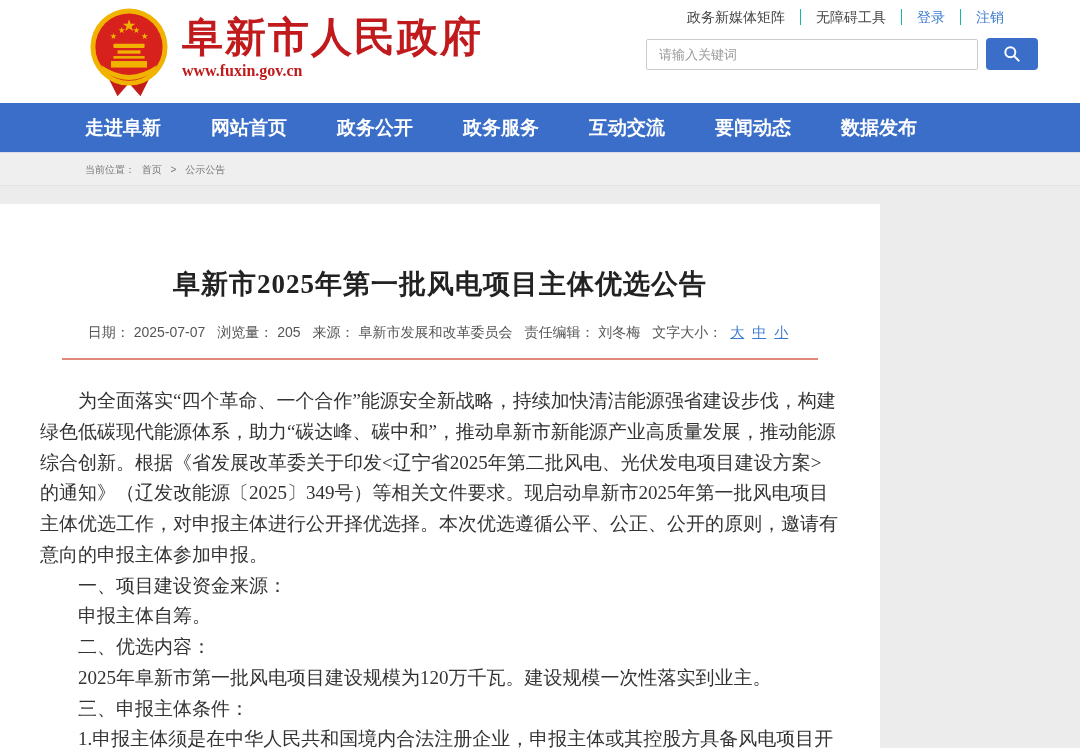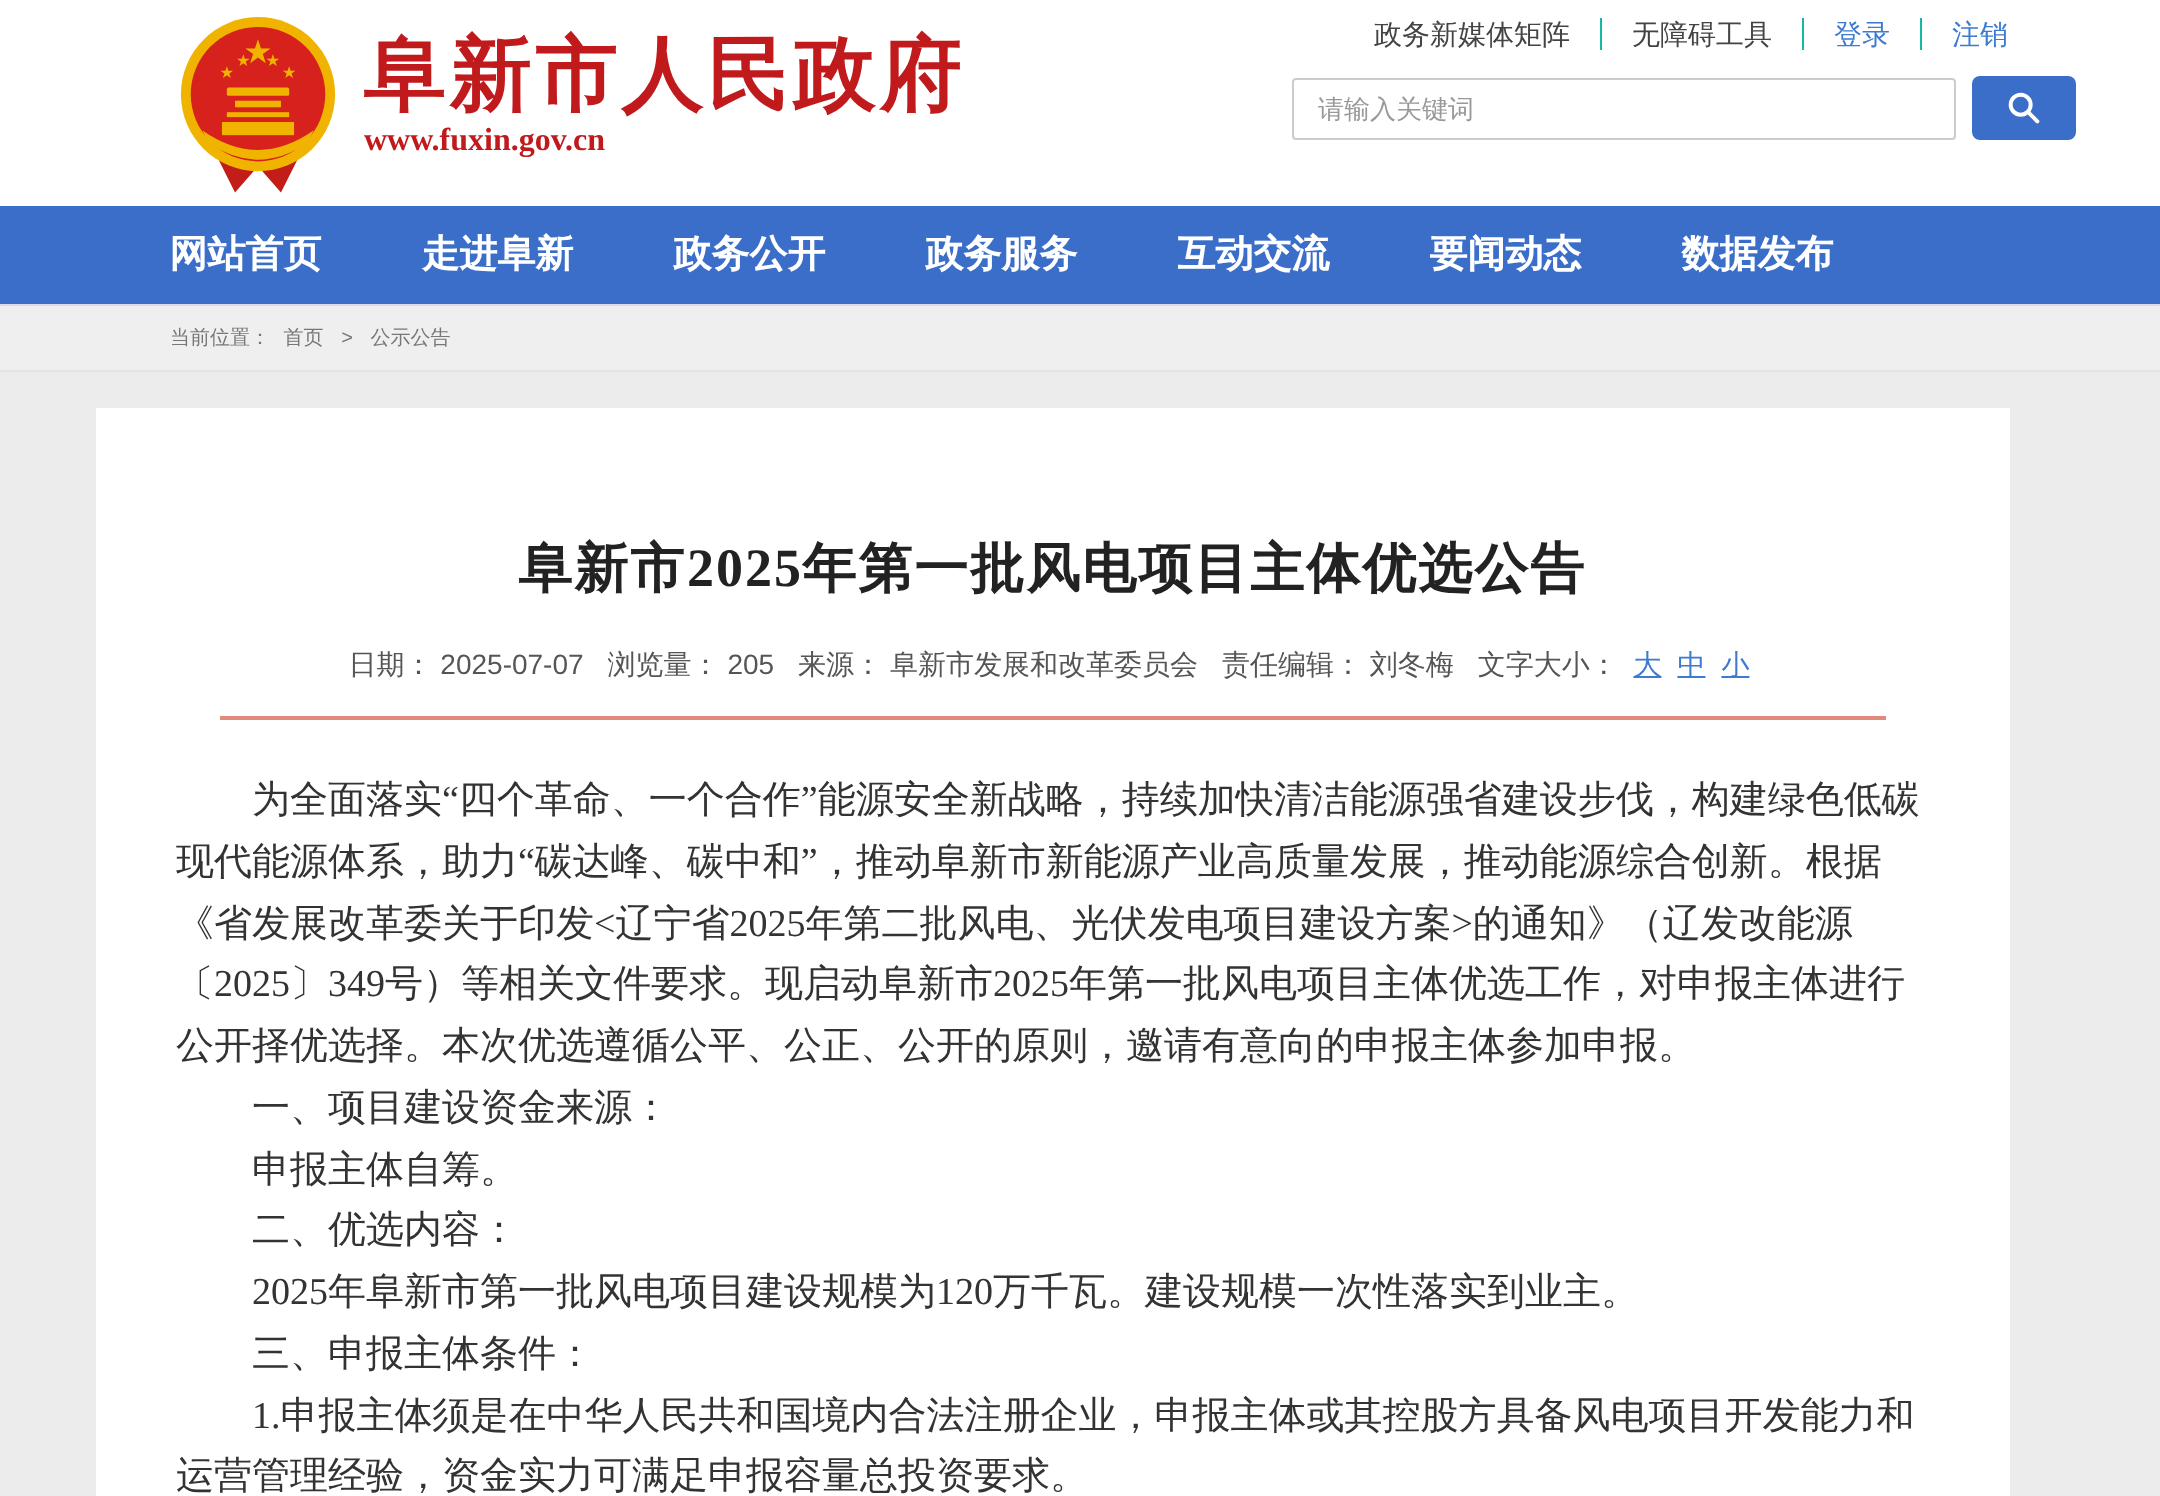--- a/index.html
+++ b/index.html
@@ -45,21 +45,21 @@
     line-height:50px;cursor:pointer;white-space:nowrap;}
 
   
   .breadcrumb-bar{height:33px;background:var(--crumb-bg);border-bottom:1px solid #e2e2e2;
     font-size:10px;color:#777;line-height:33px;padding-left:85px;}
   .breadcrumb-bar a{color:#777;text-decoration:none;cursor:pointer;margin:0 4px;}
   .crumb-sep{margin:0 2px;}
 
   
   .content-area{background:var(--page-bg);height:562px;padding-top:18px;}
-  .article-card{width:957px;margin-left:48px;background:#fff;height:100%;
+  .article-card{width:880px;background:#fff;height:100%;
     padding:62px 40px 40px 40px;}
   .article-title{font-family:"Liberation Serif","DejaVu Serif",serif;
     font-size:27px;font-weight:bold;color:#222;text-align:center;letter-spacing:1px;}
   .article-meta{margin-top:22px;display:flex;justify-content:center;align-items:center;
     gap:12px;font-size:14px;color:#555;}
   .meta-group{white-space:nowrap;}
   .meta-label{color:#555;}
   .meta-value{color:#555;}
   .font-sizes{display:inline;}
   .size-link{color:var(--link-blue);text-decoration:underline;margin:0 4px;cursor:pointer;}
@@ -110,22 +110,22 @@
           <circle cx="10" cy="10" r="6" fill="none" stroke="#fff" stroke-width="2.4"></circle>
           <line x1="14.5" y1="14.5" x2="20" y2="20" stroke="#fff" stroke-width="2.4" stroke-linecap="round"></line>
         </svg>
       </button>
     </div>
   </div>
 </header>
 
 <nav class="main-nav">
 
-<a class="nav-item">网站首页</a>
-    <a class="nav-item">走进阜新</a>
+<a class="nav-item">走进阜新</a>
+    <a class="nav-item">网站首页</a>
     <a class="nav-item">政务公开</a>
     <a class="nav-item">政务服务</a>
     <a class="nav-item">互动交流</a>
     <a class="nav-item">要闻动态</a>
     <a class="nav-item">数据发布</a>
   </nav>
 
 <div class="breadcrumb-bar">
   <span>当前位置：</span>
   <a>首页</a>

